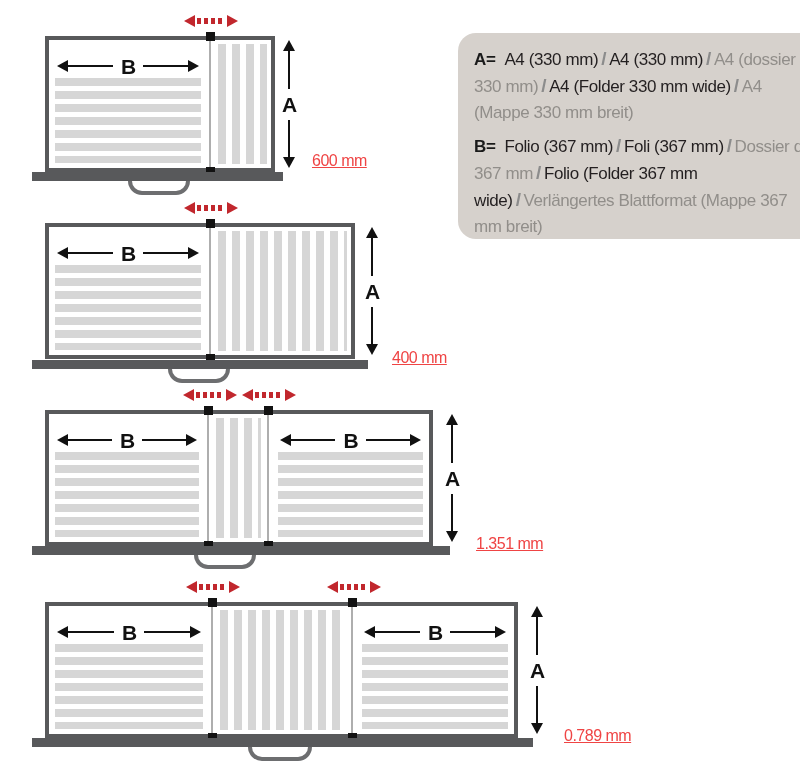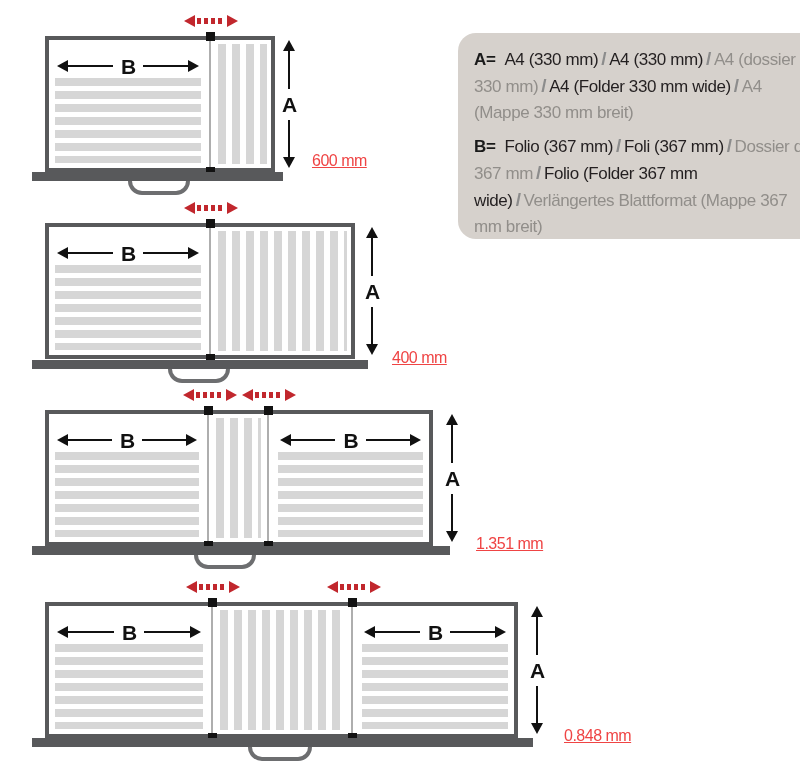--- a/index.html
+++ b/index.html
@@ -268,21 +268,21 @@
   </div>
   <div class="dim-v">
     <i class="tri t-up"></i>
     <i class="lnv"></i>
     <b class="dimlbl">A</b>
     <i class="lnv"></i>
     <i class="tri t-down"></i>
   </div>
   <div class="shelf"></div>
   <div class="handle"></div>
-  <div class="wlabel">0.848 mm</div>
+  <div class="wlabel">0.789 mm</div>
 </div>
 
 <div class="legend">
   <p>
     <span class="lbl">A=</span><span class="seg dark">A4 (330 mm)</span><span class="slash">/</span><span class="seg dark">A4 (330 mm)</span><span class="slash">/</span><span class="seg gray">A4 (dossier de 330 mm)</span><span class="slash">/</span><span class="seg dark">A4 (Folder 330 mm wide)</span><span class="slash">/</span><span class="seg gray">A4 (Mappe 330 mm breit)</span>
   </p>
   <p>
     <span class="lbl">B=</span><span class="seg dark">Folio (367 mm)</span><span class="slash">/</span><span class="seg dark">Foli (367 mm)</span><span class="slash">/</span><span class="seg gray">Dossier de 367 mm</span><span class="slash">/</span><span class="seg dark">Folio (Folder 367 mm wide)</span><span class="slash">/</span><span class="seg gray">Verlängertes Blattformat (Mappe 367 mm breit)</span>
   </p>
 </div>

